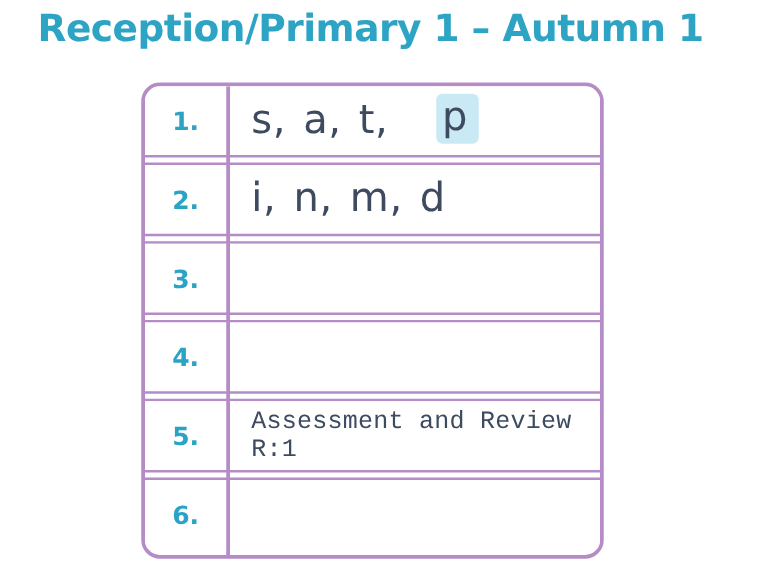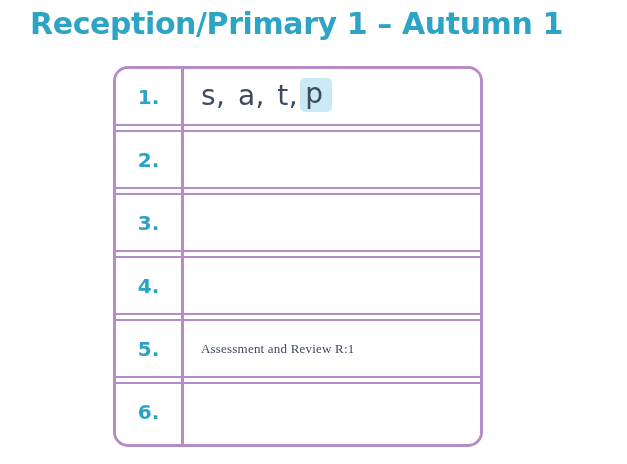--- a/index.html
+++ b/index.html
@@ -82,29 +82,30 @@
   }
   .cell-content {
     flex: 1;
     display: flex;
     align-items: center;
     padding-left: 20px;
     color: #3d4a5f;
   }
   .letters {
     font-family: "DejaVu Sans", sans-serif;
-    font-size: 28px;
+    font-size: 32px;
     font-weight: normal;
     word-spacing: 3px;
     letter-spacing: 0.5px;
     padding-bottom: 3px;
+    gap: 36px;
   }
   .note {
-    font-family: Liberation Serif, serif;
-    font-size: 13px;
+    font-family: Liberation Mono, monospace;
+    font-size: 20px;
     letter-spacing: 0.2px;
   }
   .hl {
     display: inline-block;
     background: #c9e9f4;
     border-radius: 5px;
     padding: 1px 8px 3px 5px;
     margin-left: 2px;
     line-height: 1.1;
   }
@@ -126,20 +127,21 @@
         <div class="cell-content letters">
             <span>s, a, t, </span>
             <span class="hl">p</span>
           </div>
       </div>
 
       <div class="sep"></div>
 
       <div class="row">
         <div class="cell-num">2.</div>
+        <div class="cell-content letters">i, n, m, d</div>
       </div>
 
       <div class="sep"></div>
 
       <div class="row">
         <div class="cell-num">3.</div>
       </div>
 
       <div class="sep"></div>
 

